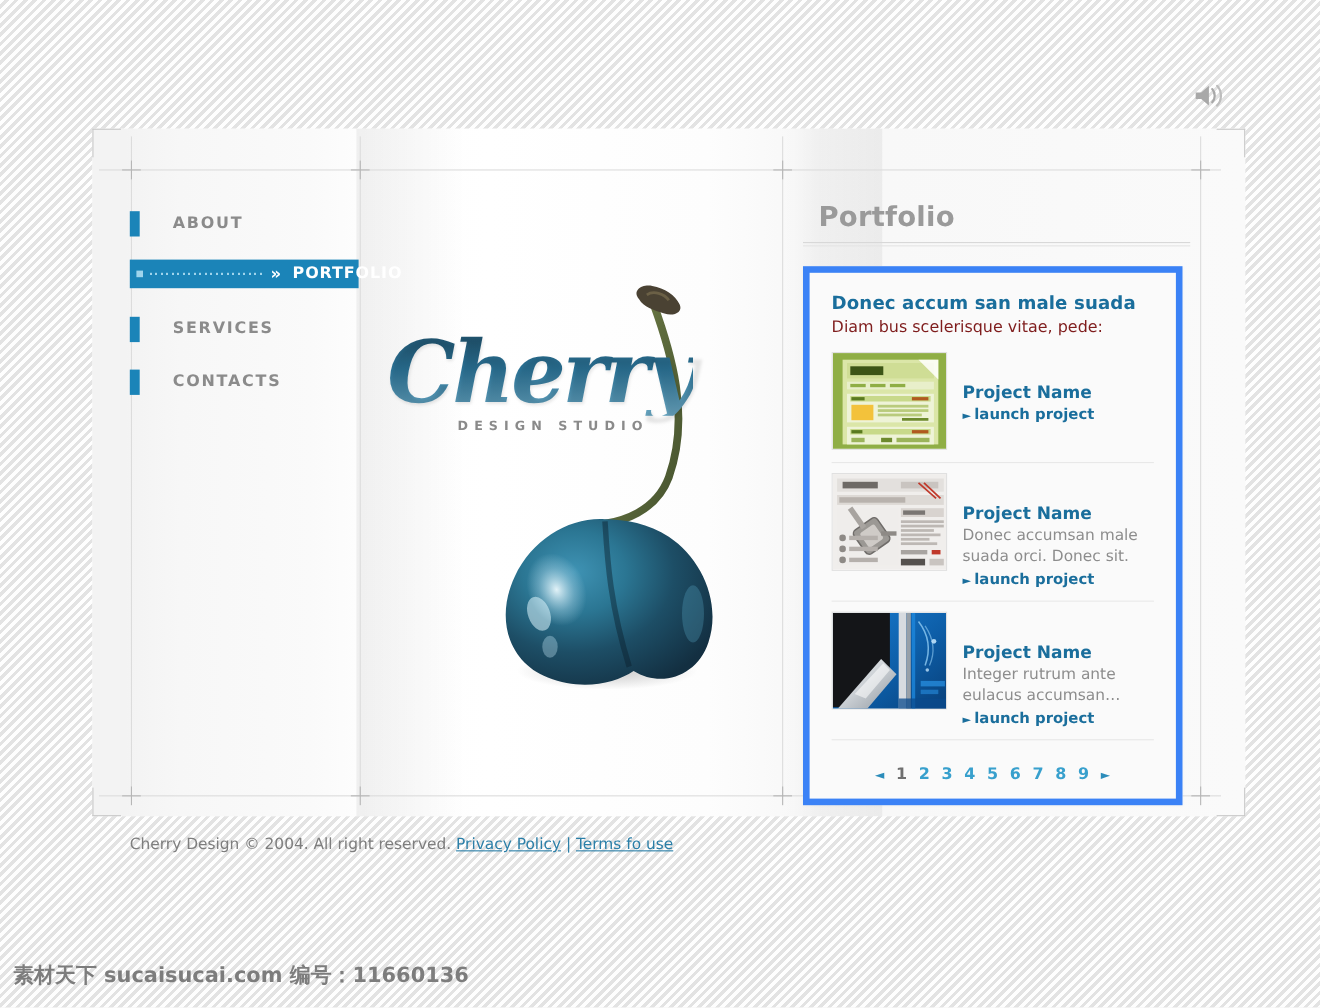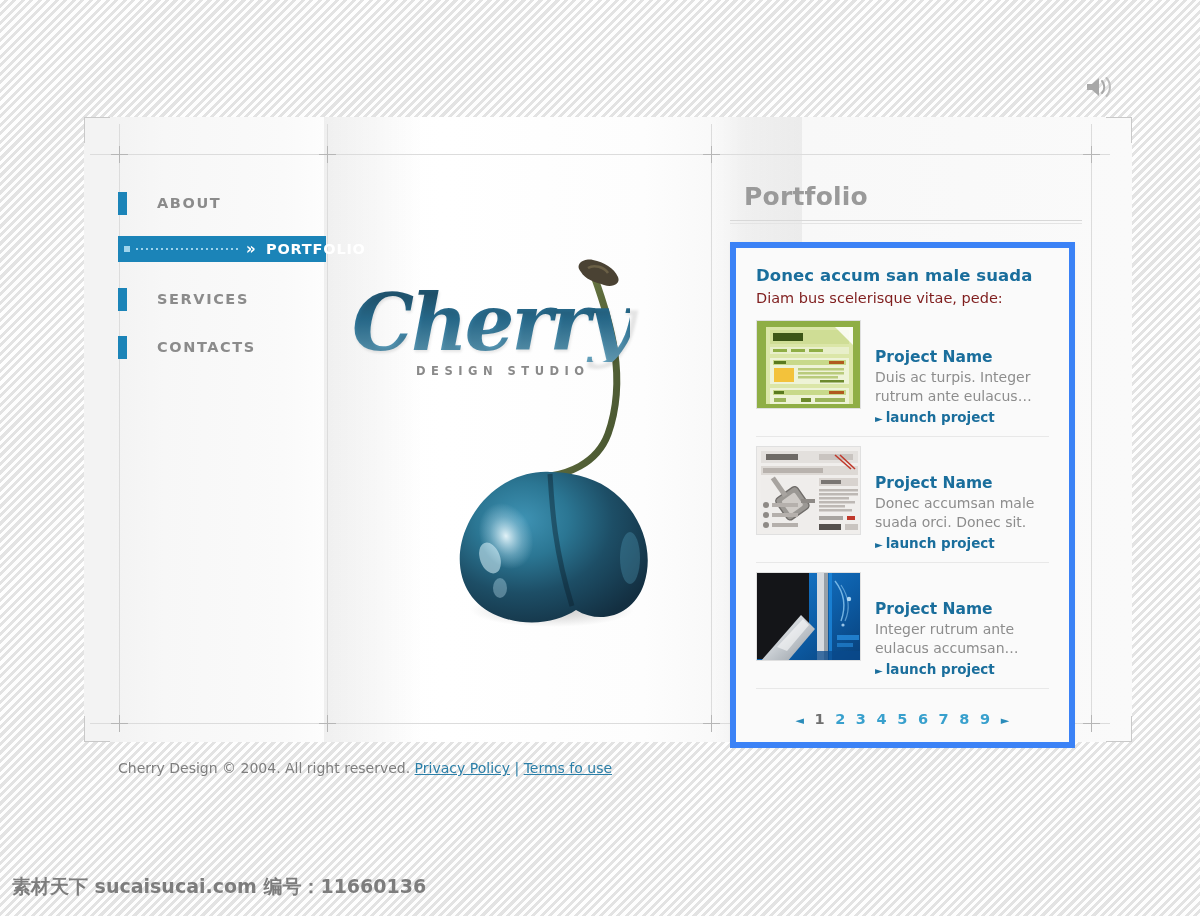--- a/index.html
+++ b/index.html
@@ -105,21 +105,21 @@
   }
   .nav-item.active .nav-chev{
     position:absolute; left:128px; top:4px; font-size:15px; color:#ffffff; font-weight:bold;
   }
   .nav-item.active .nav-label{
     margin-left:0; position:absolute; left:148px; color:#ffffff; letter-spacing:0.8px;
     font-size:14.5px;
   }
 
   
-  .logo-wrap{ position:absolute; left:352px; top:284px; z-index:25; }
+  .logo-wrap{ position:absolute; left:352px; top:300px; z-index:25; }
   .logo-script{
     font-family:"DejaVu Serif", serif;
     font-style:italic; font-weight:bold;
     font-size:78px; line-height:78px;
     background:linear-gradient(to bottom,#1e4d66 0%,#2b7397 45%,#6aa7c2 100%);
     -webkit-background-clip:text; background-clip:text; color:transparent;
     letter-spacing:-3px;
     text-shadow:1px 2px 3px rgba(0,0,0,0.10);
   }
   .logo-sub{
@@ -344,21 +344,20 @@
           <rect x="17" y="70" width="10" height="3" fill="#5a7a20"></rect>
           <rect x="72" y="70" width="15" height="3" fill="#b05a1f"></rect>
           <rect x="17" y="77" width="12" height="4" fill="#9bb45a"></rect>
           <rect x="44" y="77" width="10" height="4" fill="#6d8a2d"></rect>
           <rect x="58" y="77" width="30" height="4" fill="#9bb45a"></rect>
           <path d="M78 6 L96 6 L96 24 Z" fill="#ffffff" opacity="0.85"></path>
         </svg>
       </div>
       <div class="proj-body">
         <div class="proj-name">Project Name</div>
-        <div class="proj-desc">Duis ac turpis. Integer rutrum ante eulacus…</div>
         <div class="launch"><span class="tri">►</span><span>launch project</span></div>
       </div>
     </div>
 
     <div class="proj">
       <div class="thumb">
         <svg width="105" height="89" viewBox="0 0 105 89">
           <rect width="105" height="89" fill="#f0eeec"></rect>
           <rect x="4" y="4" width="97" height="12" fill="#e3e0dd"></rect>
           <rect x="9" y="7" width="32" height="6" fill="#6e6a66"></rect>

